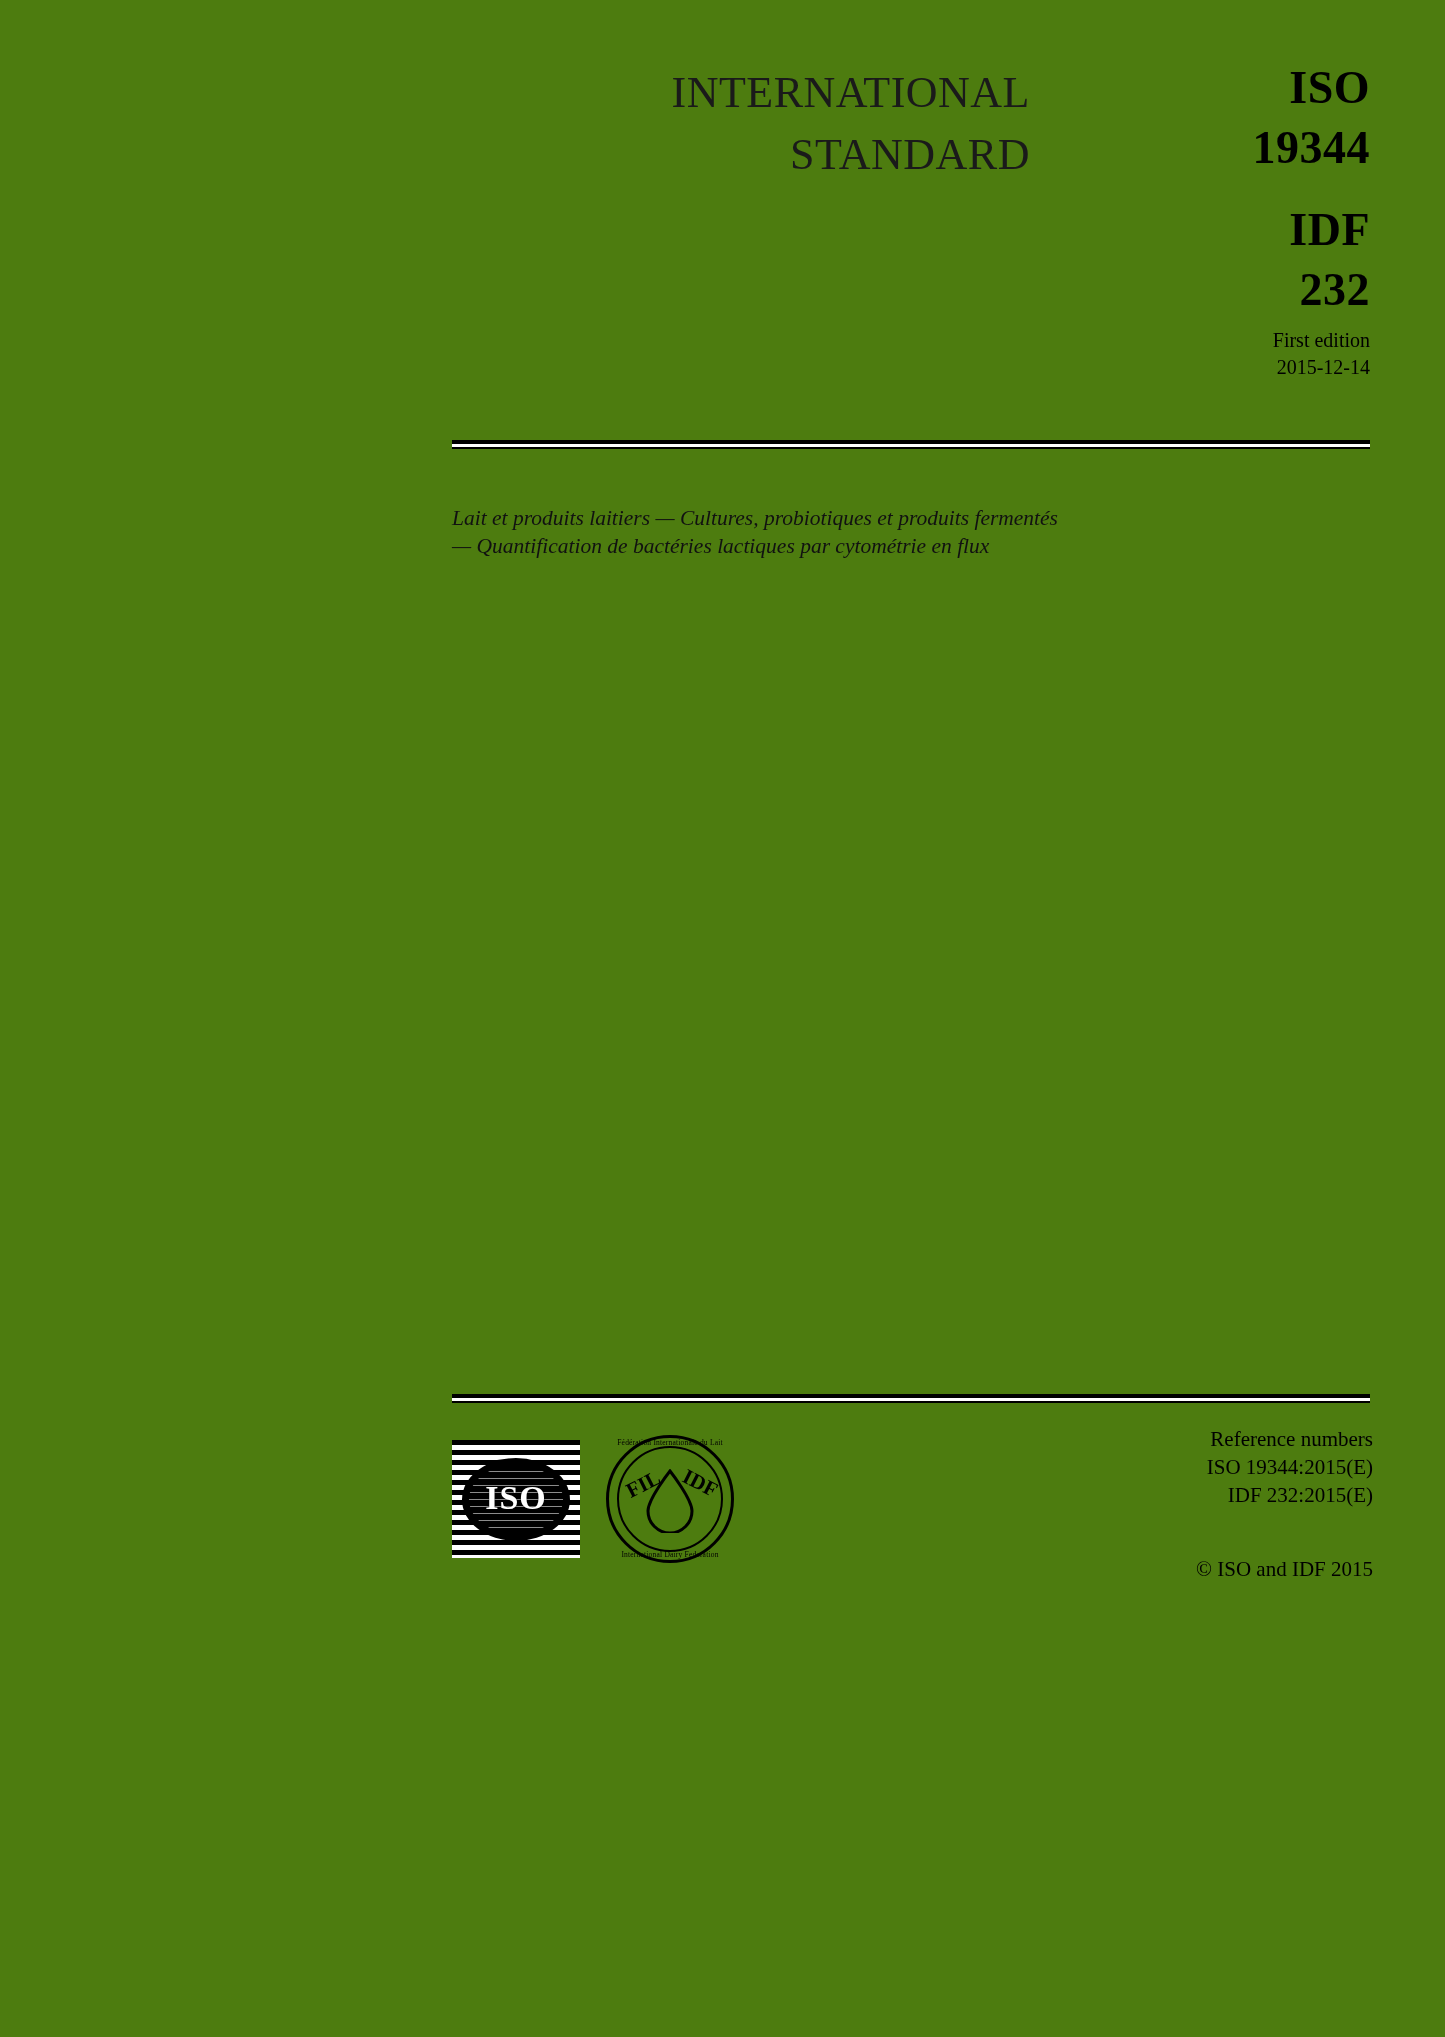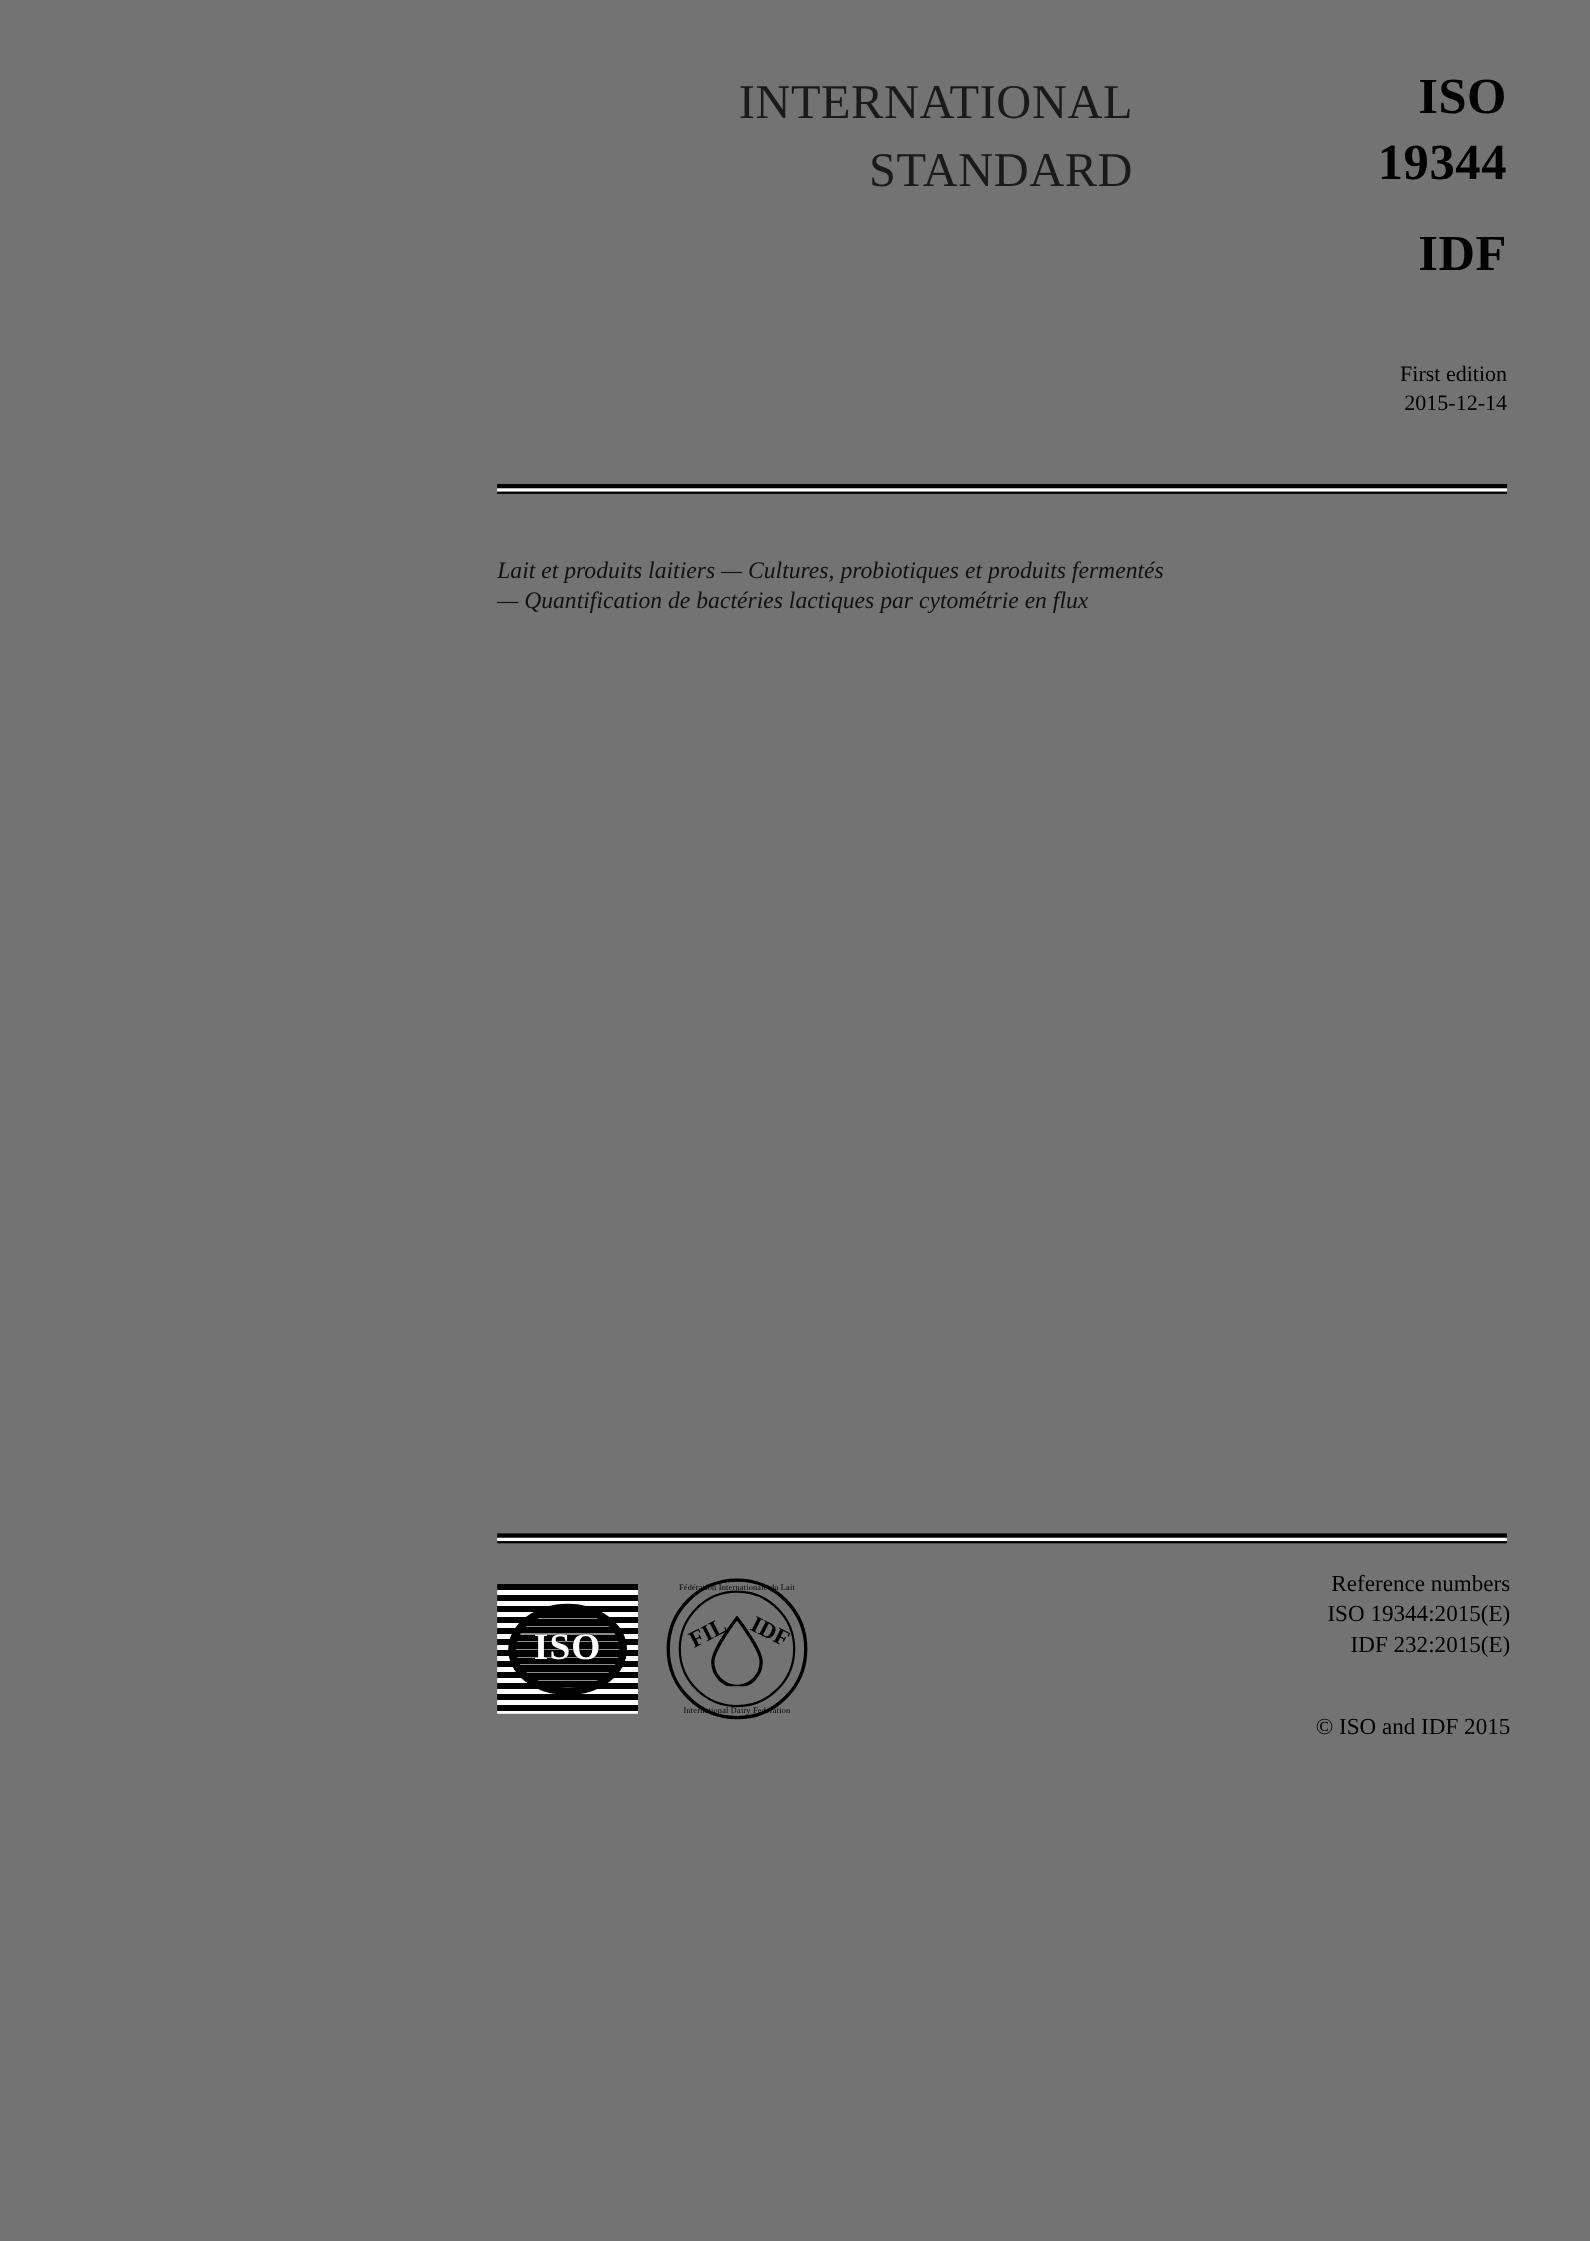--- a/index.html
+++ b/index.html
@@ -12,21 +12,21 @@
     height: 2037px;
     position: relative;
     font-family: "Liberation Serif", serif;
     color: #000000;
     overflow: hidden;
   }
 
   .page {
     position: absolute;
     inset: 0;
-    background: #737373;
+    background: #4d7c0f;
   }
 
   
   .header {
     position: absolute;
     left: 0;
     right: 0;
     top: 62px;
     height: 310px;
   }
@@ -278,20 +278,21 @@
     <div class="doc-type">
       <span class="line1">INTERNATIONAL</span>
       <span class="line2">STANDARD</span>
     </div>
 
     <div class="doc-numbers">
       <span class="big">ISO</span>
       <span class="big">19344</span>
       <span class="gap"></span>
       <span class="big">IDF</span>
+      <span class="big">232</span>
     </div>
 
     <div class="edition">
       <div>First edition</div>
       <div>2015-12-14</div>
     </div>
   </div>
 
   <div class="rule-top">
     <div class="rule-thick"></div>

